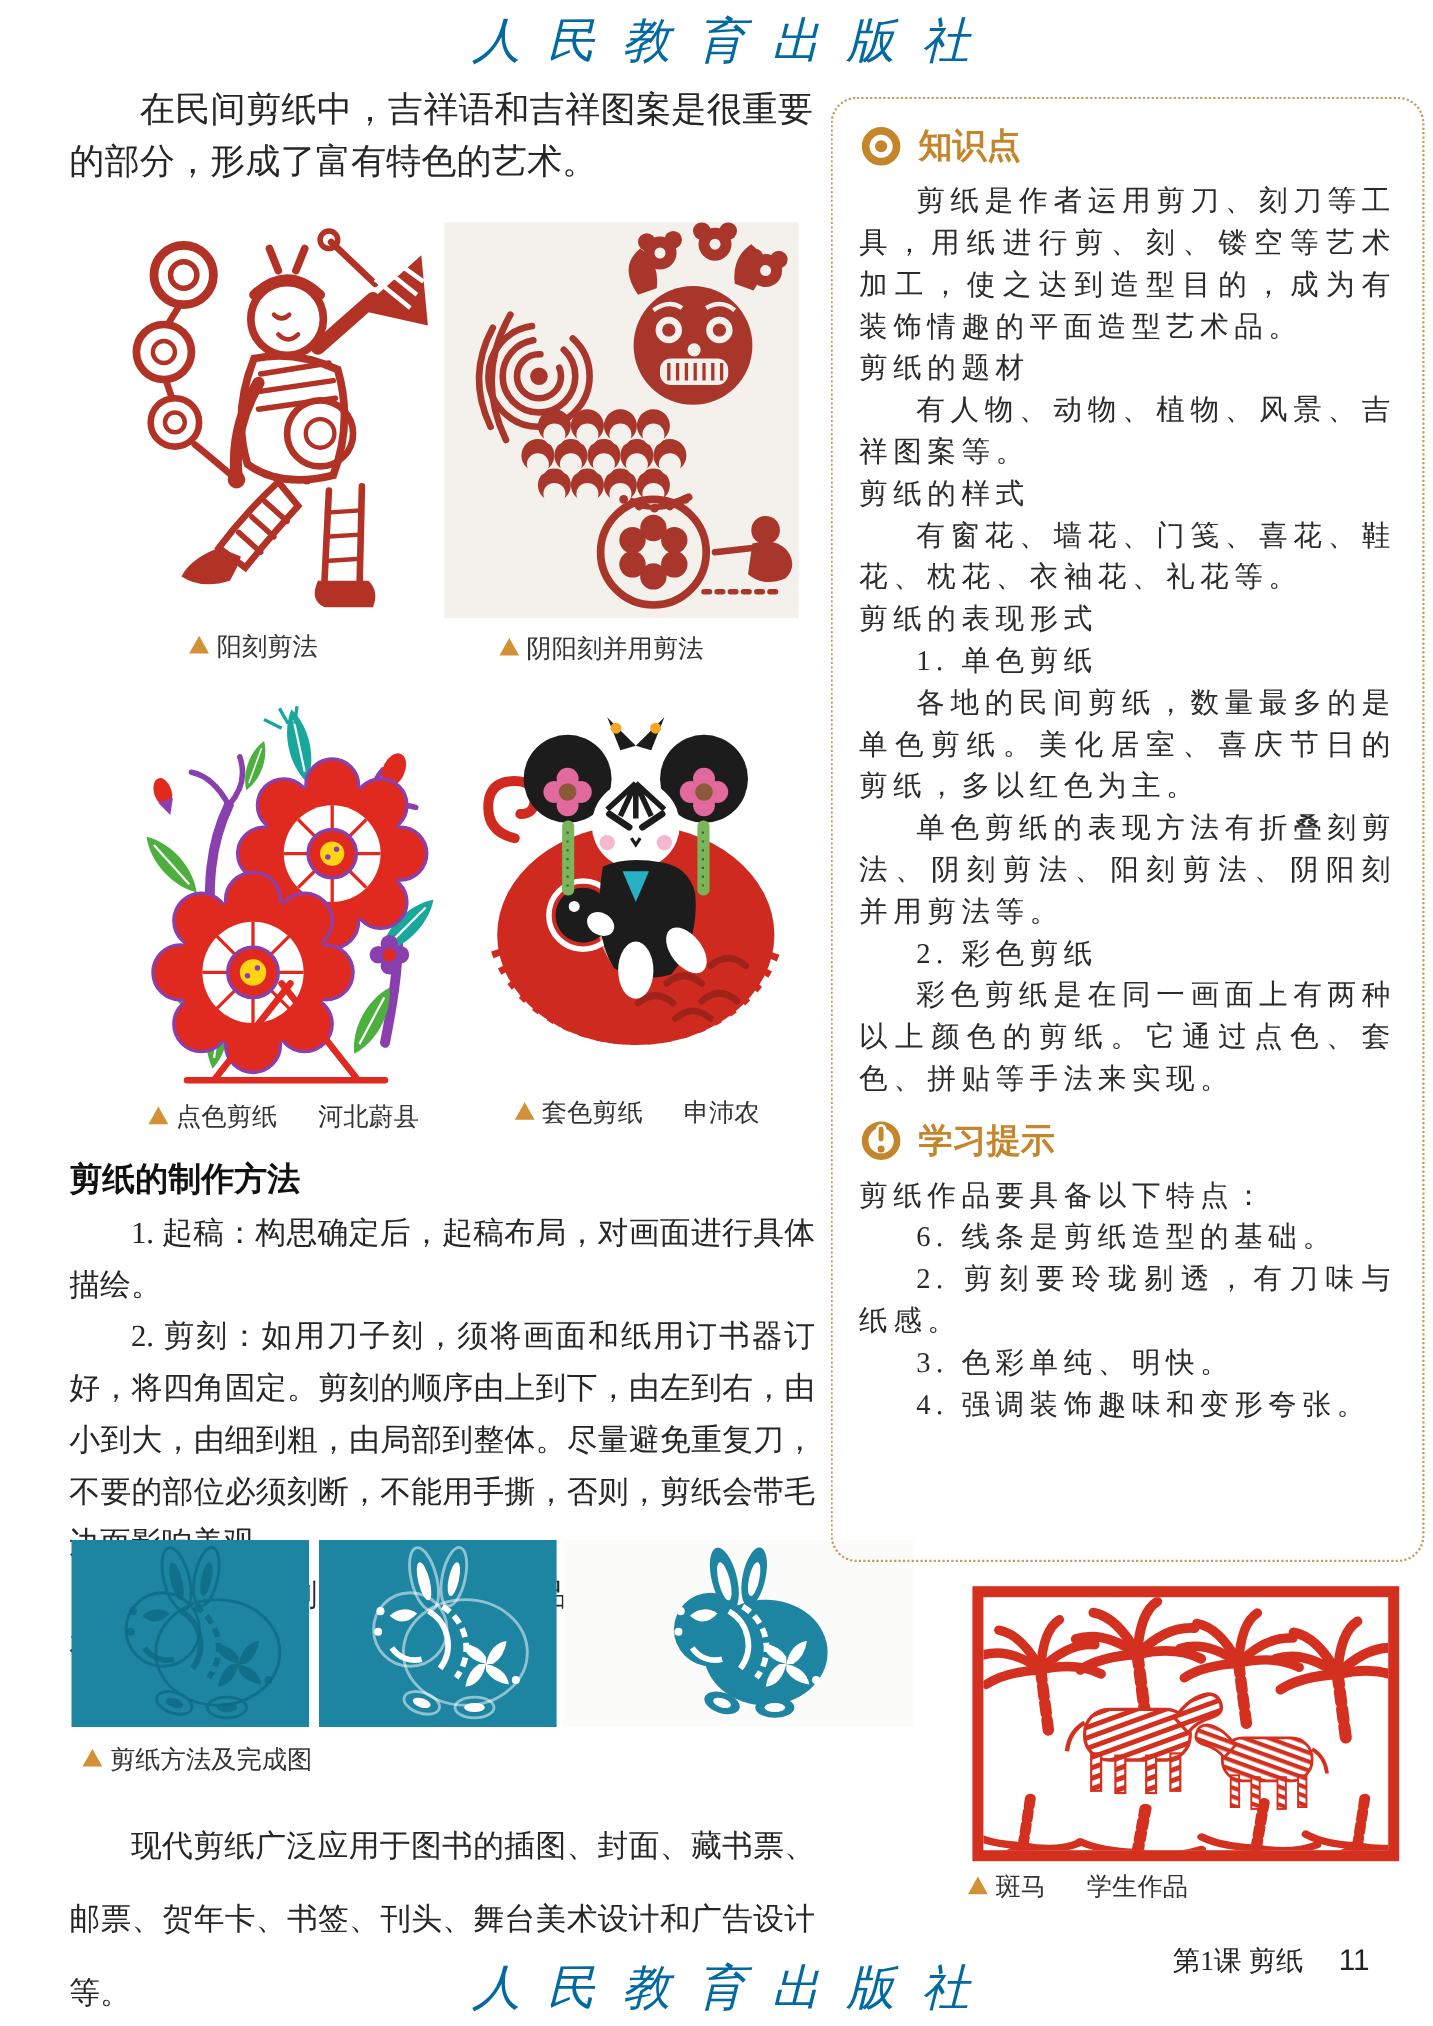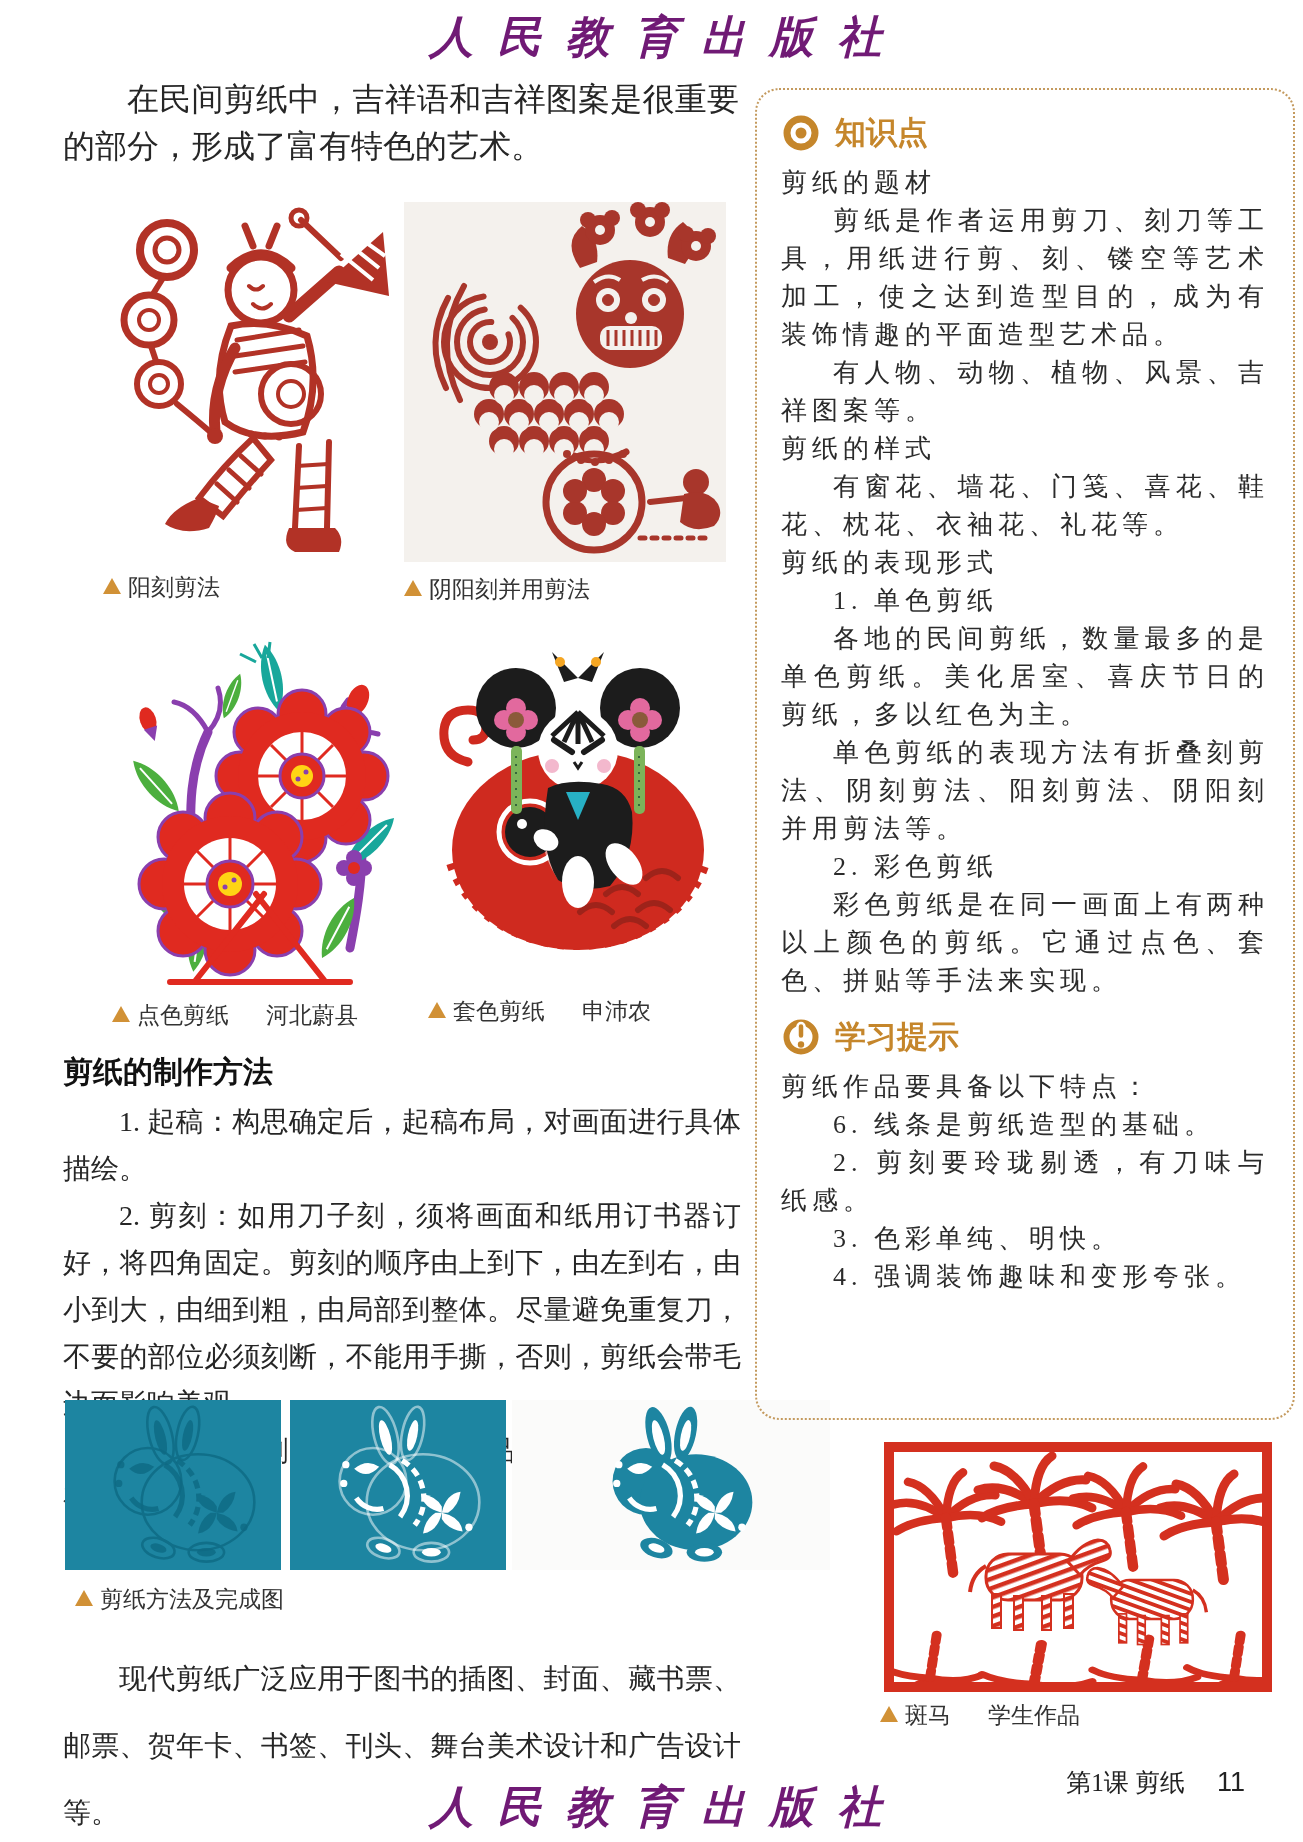--- a/index.html
+++ b/index.html
@@ -1,39 +1,39 @@
 <!DOCTYPE html>
 <html lang="zh"><head>
 <meta charset="utf-8">
 <style>
   html,body{margin:0;padding:0;background:#888;}
   .page{position:relative;width:1303px;height:1842px;margin:0 auto;background:#ffffff;
         font-family:"Liberation Serif","DejaVu Serif",serif;color:#262626;overflow:hidden;}
 
   
-  .logo{position:absolute;left:0;right:0;text-align:center;color:#701a75;
-        font-family:"DejaVu Serif",serif;font-style:italic;font-weight:bold;
+  .logo{position:absolute;left:0;right:0;text-align:center;color:#0369a1;
+        font-family:"DejaVu Serif",serif;font-style:italic;font-weight:normal;
         font-size:44px;letter-spacing:24px;white-space:nowrap;padding-left:32px;}
   #logo-top{top:8px;}
   #logo-bottom{top:1778px;}
 
   
   .intro{position:absolute;left:63px;top:76px;width:676px;margin:0;
          font-size:32px;line-height:47px;text-indent:2em;text-align:justify;}
   .steps{position:absolute;left:63px;top:1098px;width:678px;}
   .steps p{margin:0;font-size:28px;line-height:47px;text-indent:2em;text-align:justify;}
   .closing{position:absolute;left:63px;top:1645px;width:678px;margin:0;
            font-size:28px;line-height:67px;text-indent:2em;text-align:justify;}
   .section-heading{position:absolute;left:63px;top:1052px;margin:0;
                    font-family:"Liberation Sans","DejaVu Sans",sans-serif;
                    font-size:30px;font-weight:bold;color:#111;}
 
   
   figure{margin:0;padding:0;position:absolute;}
-  .cap{font-size:23px;color:#333;margin-top:12px;text-align:left;white-space:nowrap;}
+  .cap{font-size:23px;color:#333;margin-top:12px;text-align:center;white-space:nowrap;}
   .tri{display:inline-block;width:0;height:0;border-left:9px solid transparent;
        border-right:9px solid transparent;border-bottom:16px solid #d19136;
        margin-right:7px;position:relative;top:-1px;}
   .credit{margin-left:37px;}
   .figbox{display:block;}
   #fig2 .figbox{background:#f4f1ed;}
   .caption-abs{position:absolute;margin:0;font-size:23px;color:#333;white-space:nowrap;}
 
   
   .rabbit-row{position:absolute;left:65px;top:1400px;width:770px;height:174px;}
@@ -462,22 +462,22 @@
 
   <aside class="sidebar-box">
     <div class="box-header">
       <svg width="40" height="40" viewBox="0 0 40 40">
         <circle cx="20" cy="20" r="14" fill="none" stroke="#c5862b" stroke-width="7"></circle>
         <circle cx="20" cy="20" r="5.5" fill="#c5862b"></circle>
       </svg>
       <span>知识点</span>
     </div>
     <div>
+        <p class="sp indent">剪纸是作者运用剪刀、刻刀等工具，用纸进行剪、刻、镂空等艺术加工，使之达到造型目的，成为有装饰情趣的平面造型艺术品。</p>
         <p class="sp label">剪纸的题材</p>
-        <p class="sp indent">剪纸是作者运用剪刀、刻刀等工具，用纸进行剪、刻、镂空等艺术加工，使之达到造型目的，成为有装饰情趣的平面造型艺术品。</p>
         <p class="sp indent">有人物、动物、植物、风景、吉祥图案等。</p>
         <p class="sp label">剪纸的样式</p>
         <p class="sp indent">有窗花、墙花、门笺、喜花、鞋花、枕花、衣袖花、礼花等。</p>
         <p class="sp label">剪纸的表现形式</p>
         <p class="sp num">1. 单色剪纸</p>
         <p class="sp indent">各地的民间剪纸，数量最多的是单色剪纸。美化居室、喜庆节日的剪纸，多以红色为主。</p>
         <p class="sp indent">单色剪纸的表现方法有折叠刻剪法、阴刻剪法、阳刻剪法、阴阳刻并用剪法等。</p>
         <p class="sp num">2. 彩色剪纸</p>
         <p class="sp indent">彩色剪纸是在同一画面上有两种以上颜色的剪纸。它通过点色、套色、拼贴等手法来实现。</p>
       </div>

